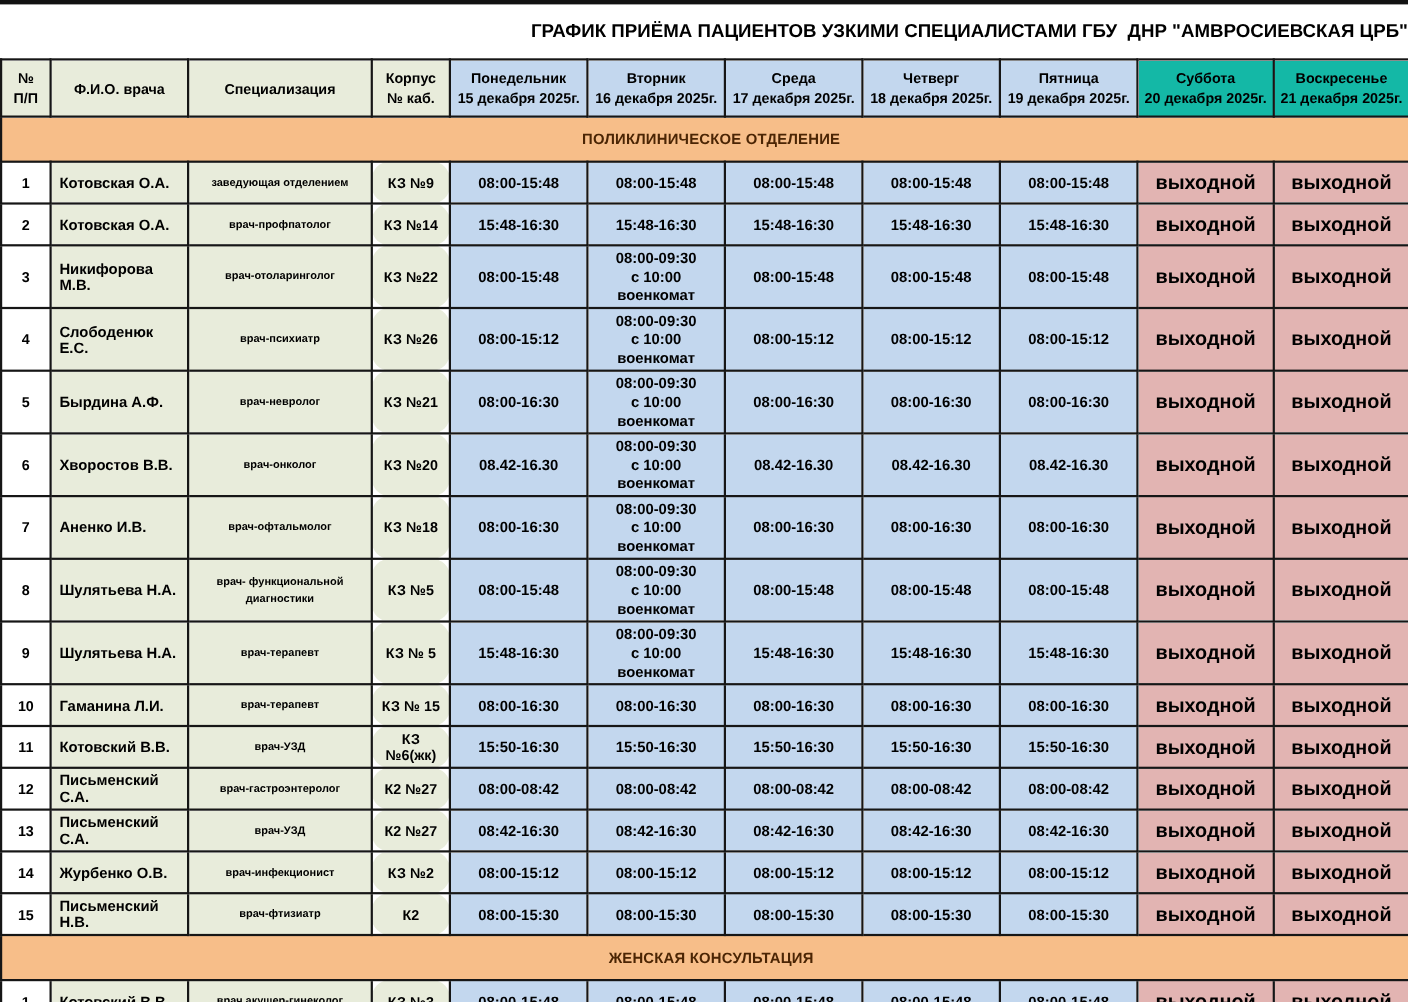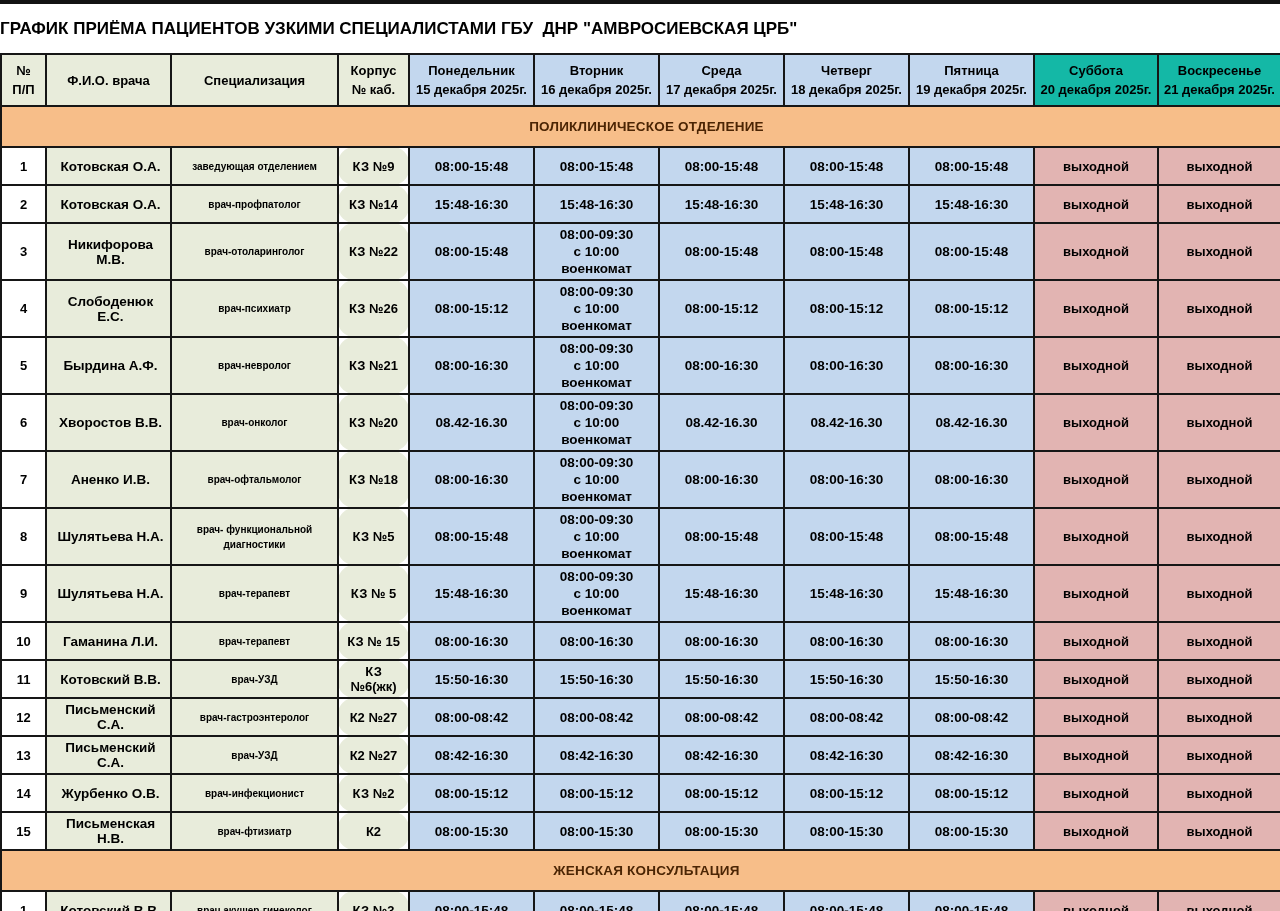--- a/index.html
+++ b/index.html
@@ -6,21 +6,21 @@
   html, body { background: #ffffff; }
   body {
     width: 1280px; height: 911px;
     font-family: "Liberation Sans", sans-serif;
     color: #000;
   }
   .page { position: relative; width: 1280px; height: 911px; overflow: hidden; background: #fff; }
   .top-edge { height: 4px; background: #121212; }
   .title-block {
     height: 49px;
-    display: flex; flex-direction: column; justify-content: center; align-items: flex-start;
+    display: flex; flex-direction: column; justify-content: center; align-items: flex-end;
   }
   .title, .subtitle { font-size: 17px; font-weight: 700; line-height: 24px; white-space: pre; }
   table.schedule { border-collapse: collapse; table-layout: fixed; width: 1280px; }
   th, td {
     border: 2px solid #161616;
     font-weight: 700;
     text-align: center;
     vertical-align: middle;
     padding: 2px 3px;
     overflow: hidden;
@@ -32,25 +32,25 @@
   tr.section-band td {
     background: #f7be89;
     color: #4b2504;
     font-size: 13.5px;
     height: 41px;
     letter-spacing: 0.2px;
     padding-left: 14px;
   }
   tbody tr.r { height: 38px; }
   td.c-num  { background: #ffffff; font-size: 13px; }
-  td.c-name { background: #e8ecdb; text-align: center; padding-left: 7px; font-size: 13.5px; }
+  td.c-name { background: #e8ecdb; text-align: left; padding-left: 7px; font-size: 13.5px; }
   td.c-spec { background: #e8ecdb; font-size: 10px; line-height: 15px; }
   td.c-cab  { background: #e8ecdb; font-size: 13px; border-radius: 16px; }
   td.c-time { background: #c3d7ee; font-size: 13.5px; white-space: pre-line; line-height: 17px; }
-  td.c-end  { background: #e2b4b2; font-size: 13px; margin-top: 44px; }
+  td.c-end  { background: #e2b4b2; font-size: 18px; margin-top: 44px; }
 </style>
 </head>
 <body>
 
 <div class="page">
   <div class="top-edge"></div>
   <div class="title-block">
     <div class="title">ГРАФИК ПРИЁМА ПАЦИЕНТОВ УЗКИМИ СПЕЦИАЛИСТАМИ ГБУ  ДНР "АМВРОСИЕВСКАЯ ЦРБ"</div>
   </div>
   <table class="schedule">
@@ -301,21 +301,21 @@
           <td class="c-time">08:00-15:12</td>
           <td class="c-time">08:00-15:12</td>
           <td class="c-time">08:00-15:12</td>
           <td class="c-time">08:00-15:12</td>
           <td class="c-time">08:00-15:12</td>
           <td class="c-end">выходной</td>
           <td class="c-end">выходной</td>
         </tr>
         <tr class="r">
           <td class="c-num">15</td>
-          <td class="c-name">Письменская Н.В.</td>
+          <td class="c-name">Письменский Н.В.</td>
           <td class="c-spec">врач-фтизиатр</td>
           <td class="c-cab">К2</td>
           <td class="c-time">08:00-15:30</td>
           <td class="c-time">08:00-15:30</td>
           <td class="c-time">08:00-15:30</td>
           <td class="c-time">08:00-15:30</td>
           <td class="c-time">08:00-15:30</td>
           <td class="c-end">выходной</td>
           <td class="c-end">выходной</td>
         </tr>

